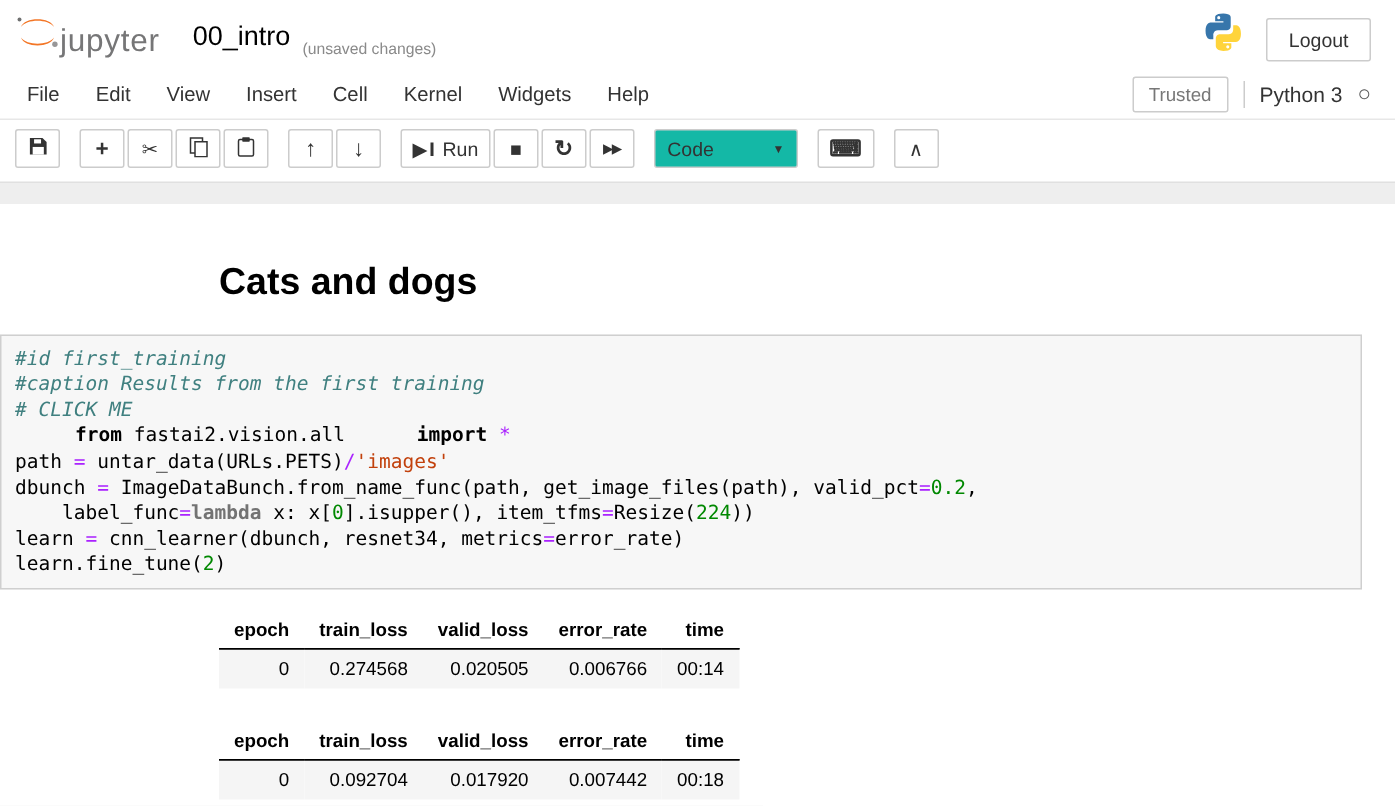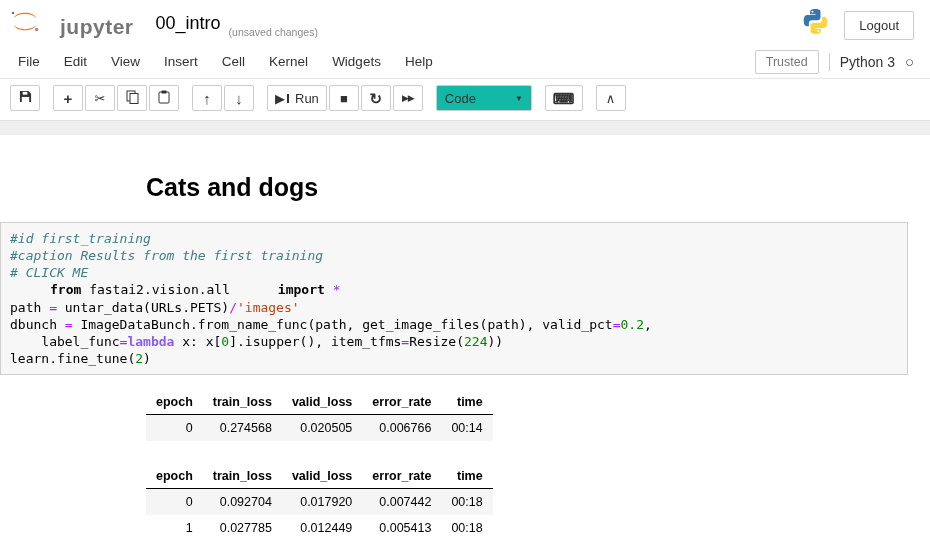--- a/index.html
+++ b/index.html
@@ -2,21 +2,21 @@
 <html><head>
 <meta charset="utf-8">
 <style>
   * { box-sizing: border-box; margin: 0; padding: 0; }
   html,body { width: 930px; height: 537px; overflow: hidden; background:#fff;
     font-family: "Liberation Sans", sans-serif; }
 
   
   .header-top { display:flex; align-items:center; padding:7px 16px 5px 10px; background:#fff; }
   .logo { display:flex; align-items:flex-end; cursor:pointer; }
-  .logo-text { font-size:21px; color:#767677; margin-left:20px; letter-spacing:0.5px;font-weight:bold; }
+  .logo-text { font-size:21px; color:#767677; margin-left:0; letter-spacing:0.5px; }
   .nb-name { font-size:18px; color:#000; margin-left:22px; }
   .save-status { font-size:10.5px; color:#8a8a8a; margin-left:8px; padding-bottom:2px; align-self:flex-end; }
   .header-right { margin-left:auto; display:flex; align-items:flex-end; gap:14px; }
   .logout-btn { font-size:13px; color:#333; background:#fff; border:1px solid #ccc;
     border-radius:2px; padding:6px 14px; cursor:pointer; }
 
   
   .menubar { display:flex; padding:0 10px 0 6px; background:#fff;
     border-bottom:1px solid #e7e7e7; }
   .menu-item { font-size:13.5px; color:#333; padding:9px 12px; cursor:pointer; }
@@ -51,21 +51,21 @@
   .cell-row { display:flex; }
   .prompt { width:146px; flex:none; text-align:right; padding-right:10px; padding-top:7px;
     font-family:"DejaVu Sans Mono", monospace; font-size:13px; color:#303F9F; }
   .input-area { flex:1; margin-right:22px; border:1px solid #cfcfcf; background:#f7f7f7;
     padding:7px 9px; font-family:"DejaVu Sans Mono", monospace; font-size:13px; line-height:1.32;
     color:#000; cursor:text; }
   .cm-line { white-space:pre; }
   .tok-com { color:#408080; font-style:italic; }
   .tok-kw  { color:#000000; font-weight:bold;margin-left:40px; }
   .tok-op  { color:#AA22FF; }
-  .tok-kop { color:#8b5cf6; font-weight:bold;margin-top:24px; }
+  .tok-kop { color:#737373; font-weight:bold;margin-top:24px; }
   .tok-num { color:#008800; }
   .tok-str { color:#c2410c; }
 
   .output-area { margin-left:146px; margin-top:16px; }
   .df-wrap { margin-bottom:24px; }
   .df-table { border-collapse:collapse; font-size:12.5px; color:#000; }
   .df-table th { font-weight:bold; text-align:right; padding:4px 10px 5px 10px;
     border-bottom:1px solid #000; }
   .df-table td { text-align:right; padding:6px 10px; }
   .df-table tbody tr:nth-child(odd) { background:#f5f5f5; }
@@ -200,20 +200,21 @@
 
     <div class="cell-row">
       <div class="input-area">
           <div class="cm-line"><span class="tok-com">#id first_training</span></div>
           <div class="cm-line"><span class="tok-com">#caption Results from the first training</span></div>
           <div class="cm-line"><span class="tok-com"># CLICK ME</span></div>
           <div class="cm-line"><span class="tok-kw">from</span><span> fastai2.vision.all </span><span class="tok-kw">import</span><span> </span><span class="tok-op">*</span></div>
           <div class="cm-line"><span>path </span><span class="tok-op">=</span><span> untar_data(URLs.PETS)</span><span class="tok-op">/</span><span class="tok-str">'images'</span></div>
           <div class="cm-line"><span>dbunch </span><span class="tok-op">=</span><span> ImageDataBunch.from_name_func(path, get_image_files(path), valid_pct</span><span class="tok-op">=</span><span class="tok-num">0.2</span><span>,</span></div>
           <div class="cm-line"><span>    label_func</span><span class="tok-op">=</span><span class="tok-kop">lambda</span><span> x: x[</span><span class="tok-num">0</span><span>].isupper(), item_tfms</span><span class="tok-op">=</span><span>Resize(</span><span class="tok-num">224</span><span>))</span></div>
+          <div class="cm-line"><span>learn </span><span class="tok-op">=</span><span> cnn_learner(dbunch, resnet34, metrics</span><span class="tok-op">=</span><span>error_rate)</span></div>
           <div class="cm-line"><span>learn.fine_tune(</span><span class="tok-num">2</span><span>)</span></div>
         </div>
     </div>
 
     <div class="output-area">
       <div class="df-wrap">
           <table class="df-table">
             <thead>
               <tr>
                 <th>epoch</th>

